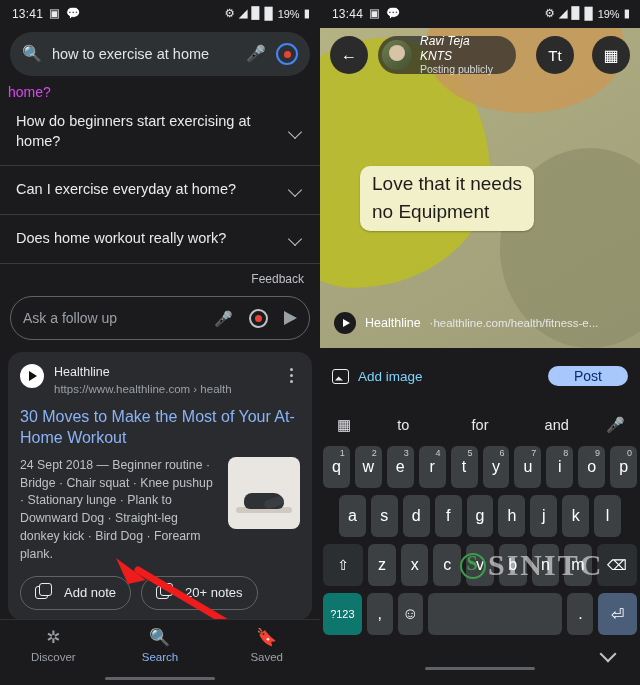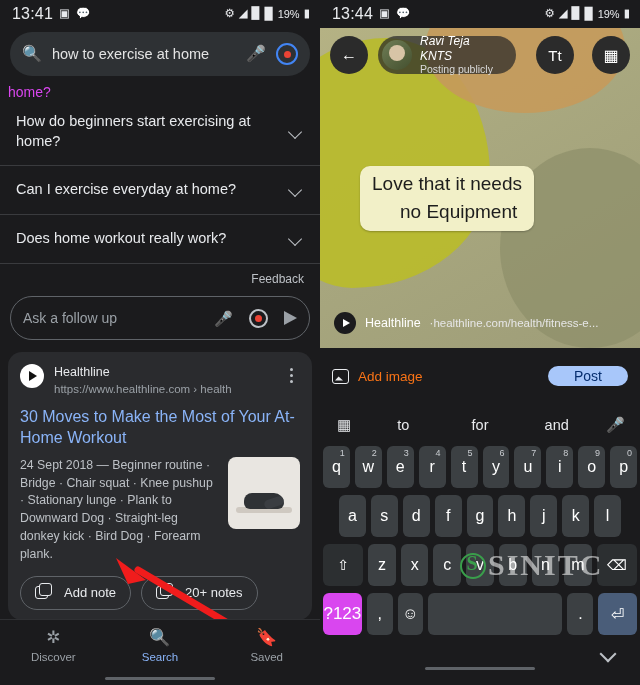--- a/index.html
+++ b/index.html
@@ -28,21 +28,21 @@
     height: 28px;
     display: flex;
     align-items: center;
     justify-content: space-between;
     padding: 0 10px 0 12px;
     color: #e8eaed;
     font-size: 11.5px;
   }
   .statusbar .left-side { display: flex; align-items: center; gap: 6px; }
   .statusbar .right-side { display: flex; align-items: center; gap: 4px; }
-  .clock { font-size: 16px; letter-spacing: .2px; }
+  .clock { font-size: 12px; letter-spacing: .2px; }
   .sicon { display: inline-block; line-height: 1; }
   .battery-pct { font-size: 11px; margin-left: 1px; }
 
   
   .search-wrap { padding: 4px 10px 8px; }
   .searchbar {
     height: 44px;
     background: #2e3134;
     border-radius: 24px;
     display: flex;
@@ -350,21 +350,21 @@
     padding: 4px 12px 6px;
     z-index: 2;
     box-shadow: 0 1px 2px rgba(0,0,0,.25);
   }
   .sticker .line {
     color: #1d1d1d;
     font-size: 19px;
     line-height: 1.45;
     white-space: nowrap;
   }
-  .sticker .line.l2 { background: #f2f0c8; margin-left: 28px; }
+  .sticker .line.l2 { background: #f2f0c8; }
 
   .attrib {
     position: absolute;
     left: 14px; bottom: 14px;
     display: flex; align-items: center; gap: 9px;
     z-index: 3;
   }
   .attrib .fav {
     width: 22px; height: 22px; border-radius: 50%;
     background: #1b1b1d; position: relative; flex: 0 0 22px;
@@ -382,21 +382,21 @@
 
   .compose-row {
     height: 56px;
     display: flex; align-items: center;
     padding: 0 12px;
     gap: 10px;
     background: #1b1b1d;
   }
   .add-image {
     display: flex; align-items: center; gap: 9px;
-    color: #f97316; font-size: 13.5px;
+    color: #7dd3fc; font-size: 13.5px;
   }
   .img-ico {
     width: 17px; height: 15px;
     border: 1.7px solid #e8eaed;
     border-radius: 3px;
     position: relative;
   }
   .img-ico::after {
     content: "";
     position: absolute; left: 2px; bottom: 2px;
@@ -440,21 +440,21 @@
     color: #fff; font-size: 16px;
   }
   .key .num {
     position: absolute;
     top: 2px; right: 5px;
     font-size: 9px;
     color: #c9ccd1;
   }
   .key.fn { background: #2c2f31; flex: 1.45; font-size: 14px; }
   .key.spacebar { flex: 5.2; }
-  .key.sym { background: #d946ef; flex: 1.5; font-size: 17px; }
+  .key.sym { background: #0f766e; flex: 1.5; font-size: 11px; }
   .key.enter { background: #4a5d79; flex: 1.5; }
   .kb-bottom {
     height: 34px;
     display: flex; align-items: center; justify-content: center;
     color: #bdc1c6; font-size: 14px;
     position: relative;
   }
   .kb-home {
     position: absolute;
     left: 50%; bottom: 6px; transform: translateX(-50%);

